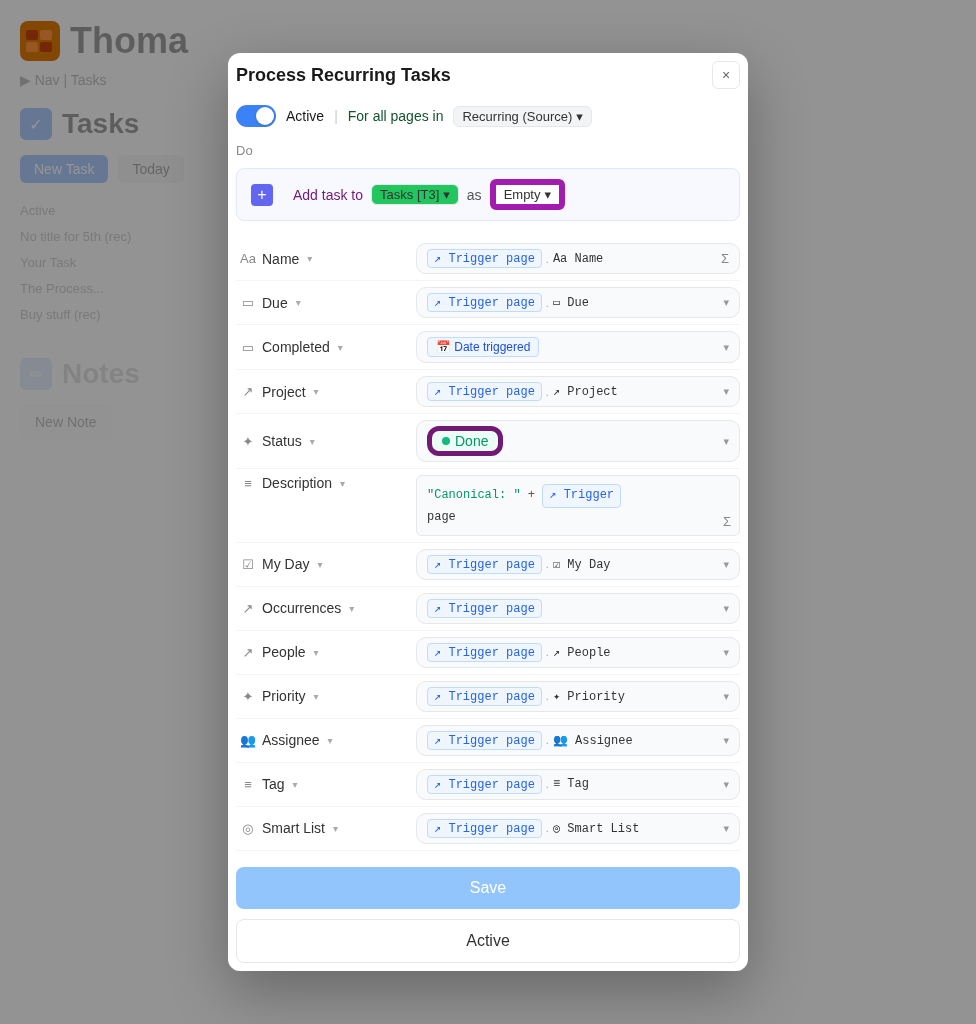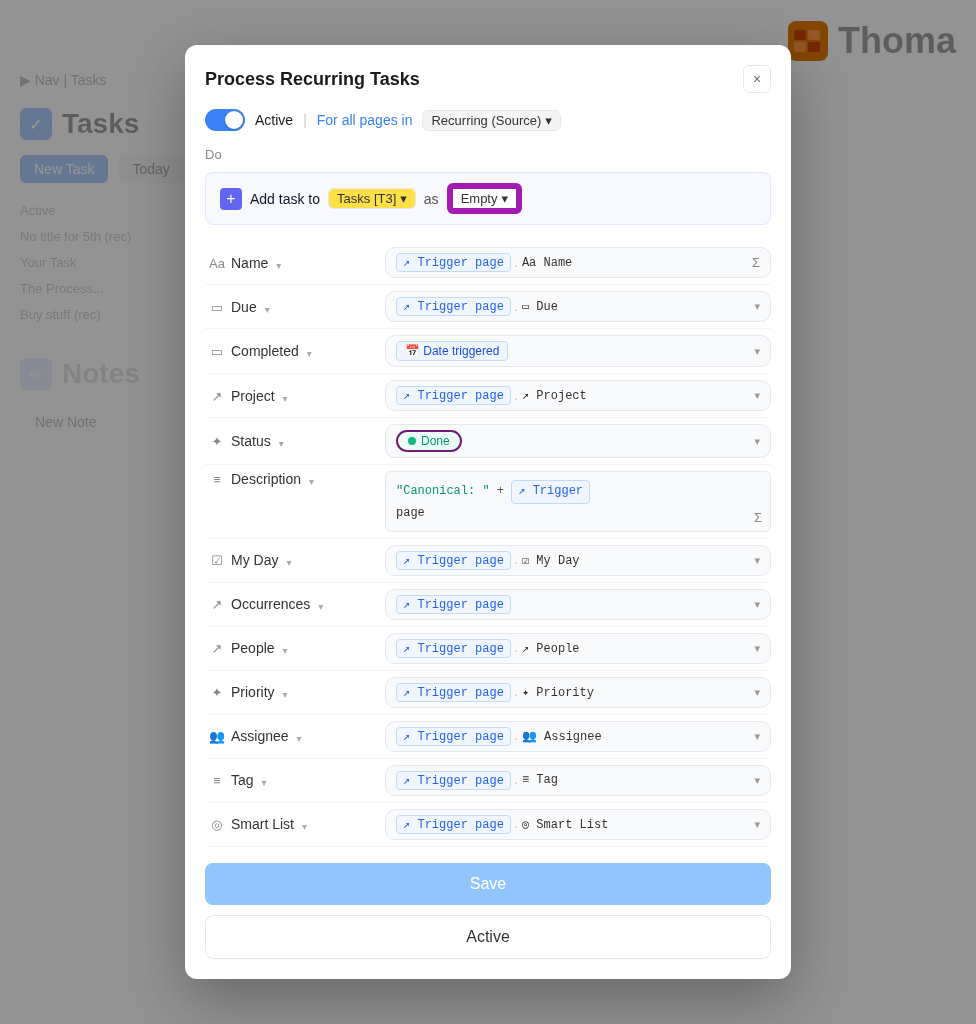--- a/index.html
+++ b/index.html
@@ -17,21 +17,20 @@
       position: absolute;
       inset: 0;
       background: #f5f5f5;
       padding: 20px;
     }
     .app-header {
       display: flex;
       align-items: center;
       gap: 10px;
       margin-bottom: 10px;
-      justify-content: flex-end;
     }
     .app-logo {
       width: 40px;
       height: 40px;
       background: #d97706;
       border-radius: 8px;
       display: flex;
       align-items: center;
       justify-content: center;
       font-size: 18px;
@@ -102,25 +101,25 @@
       display: flex;
       align-items: center;
       justify-content: center;
       z-index: 10;
     }
 
     
     .modal {
       background: white;
       border-radius: 12px;
-      width: 606px;
+      width: 520px;
       max-height: 960px;
       overflow-y: auto;
       box-shadow: 0 20px 60px rgba(0,0,0,0.3);
-      padding: 20px;
+      padding: 8px;
       position: relative;
     }
     .modal-header {
       display: flex;
       align-items: center;
       justify-content: space-between;
       margin-bottom: 16px;
     }
     .modal-title {
       font-size: 18px;
@@ -162,21 +161,21 @@
       position: absolute;
       width: 18px;
       height: 18px;
       background: white;
       border-radius: 50%;
       top: 2px;
       right: 2px;
       box-shadow: 0 1px 3px rgba(0,0,0,0.2);
     }
     .pipe { color: #ccc; }
-    .for-all-label { color: #3b82f6; }
+    .for-all-label { color: #14532d; }
     .source-tag {
       display: inline-flex;
       align-items: center;
       gap: 4px;
       background: #f3f4f6;
       border: 1px solid #e5e7eb;
       border-radius: 6px;
       padding: 2px 8px;
       font-size: 13px;
       color: #333;
@@ -203,26 +202,26 @@
       background: #6366f1;
       border-radius: 4px;
       display: flex;
       align-items: center;
       justify-content: center;
       color: white;
       font-size: 16px;
       font-weight: 300;
       flex-shrink: 0;
     }
-    .add-task-text { font-size: 14px; color: #0f172a; }
+    .add-task-text { font-size: 14px; color: #701a75; margin-left: 12px; }
     .db-select {
       display: inline-flex;
       align-items: center;
       gap: 4px;
-      background: #fde047;
+      background: #22c55e;
       border: 1px solid #e5e7eb;
       border-radius: 6px;
       padding: 2px 8px;
       font-size: 13px;
       color: #333;
       cursor: pointer;
     }
     .as-text { font-size: 14px; color: #555; }
     .empty-select {
       display: inline-flex;
@@ -239,21 +238,21 @@
     .field-row {
       display: grid;
       grid-template-columns: 180px 1fr;
       align-items: center;
       border-bottom: 1px solid #f3f4f6;
       padding: 6px 0;
       min-height: 44px;
     }
     .field-label {
       display: flex;
-      align-items: flex-end;
+      align-items: center;
       gap: 6px;
       font-size: 14px;
       color: #333;
       padding-left: 4px;
     }
     .field-icon {
       font-size: 13px;
       color: #888;
       width: 16px;
       text-align: center;
@@ -313,24 +312,24 @@
       border-radius: 4px;
       padding: 2px 8px;
       font-size: 12px;
       color: #1d4ed8;
     }
     .status-chip {
       display: inline-flex;
       align-items: center;
       gap: 5px;
       background: #ecfdf5;
-      border: 2px solid #701a75;
+      border: 5px solid #701a75;
       border-radius: 12px;
       padding: 2px 10px;
-      font-size: 12px;
+      font-size: 14px;
       color: #059669;
     }
     .status-dot {
       width: 8px;
       height: 8px;
       border-radius: 50%;
       background: #10b981;
     }
 
     .desc-field-value {

